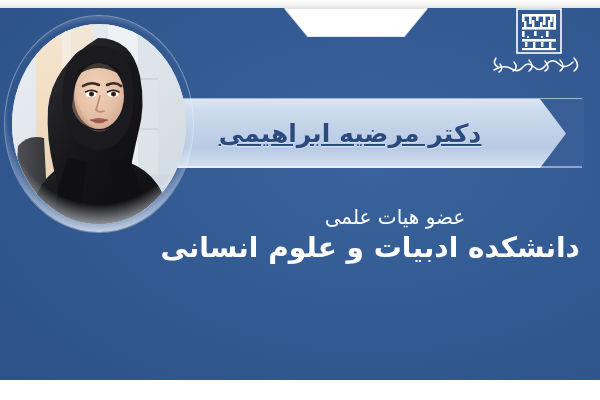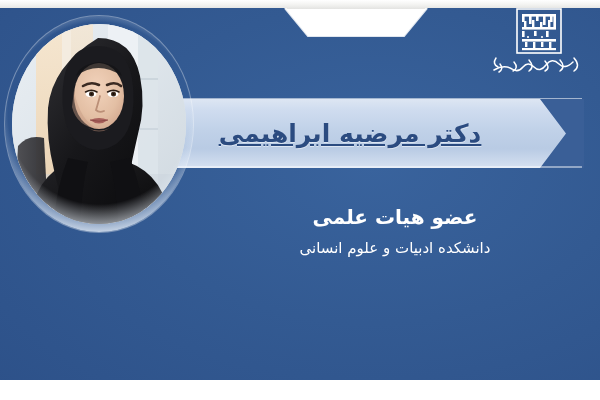--- a/index.html
+++ b/index.html
@@ -148,27 +148,27 @@
     position: absolute;
     left: 210px;
     top: 202px;
     width: 370px;
     text-align: center;
     direction: rtl;
     color: #ffffff;
   }
   .subtitle .line1 {
     font-size: 20px;
-    font-weight: bold;
+    font-weight: normal;
     line-height: 30px;
     white-space: nowrap;
   }
   .subtitle .line2 {
-    font-size: 15px;
-    font-weight: normal;
+    font-size: 28px;
+    font-weight: bold;
     line-height: 32px;
     white-space: nowrap;
   }
 
   
   .portrait-wrap {
     position: absolute;
     left: 5px;
     top: 16px;
     width: 188px;

